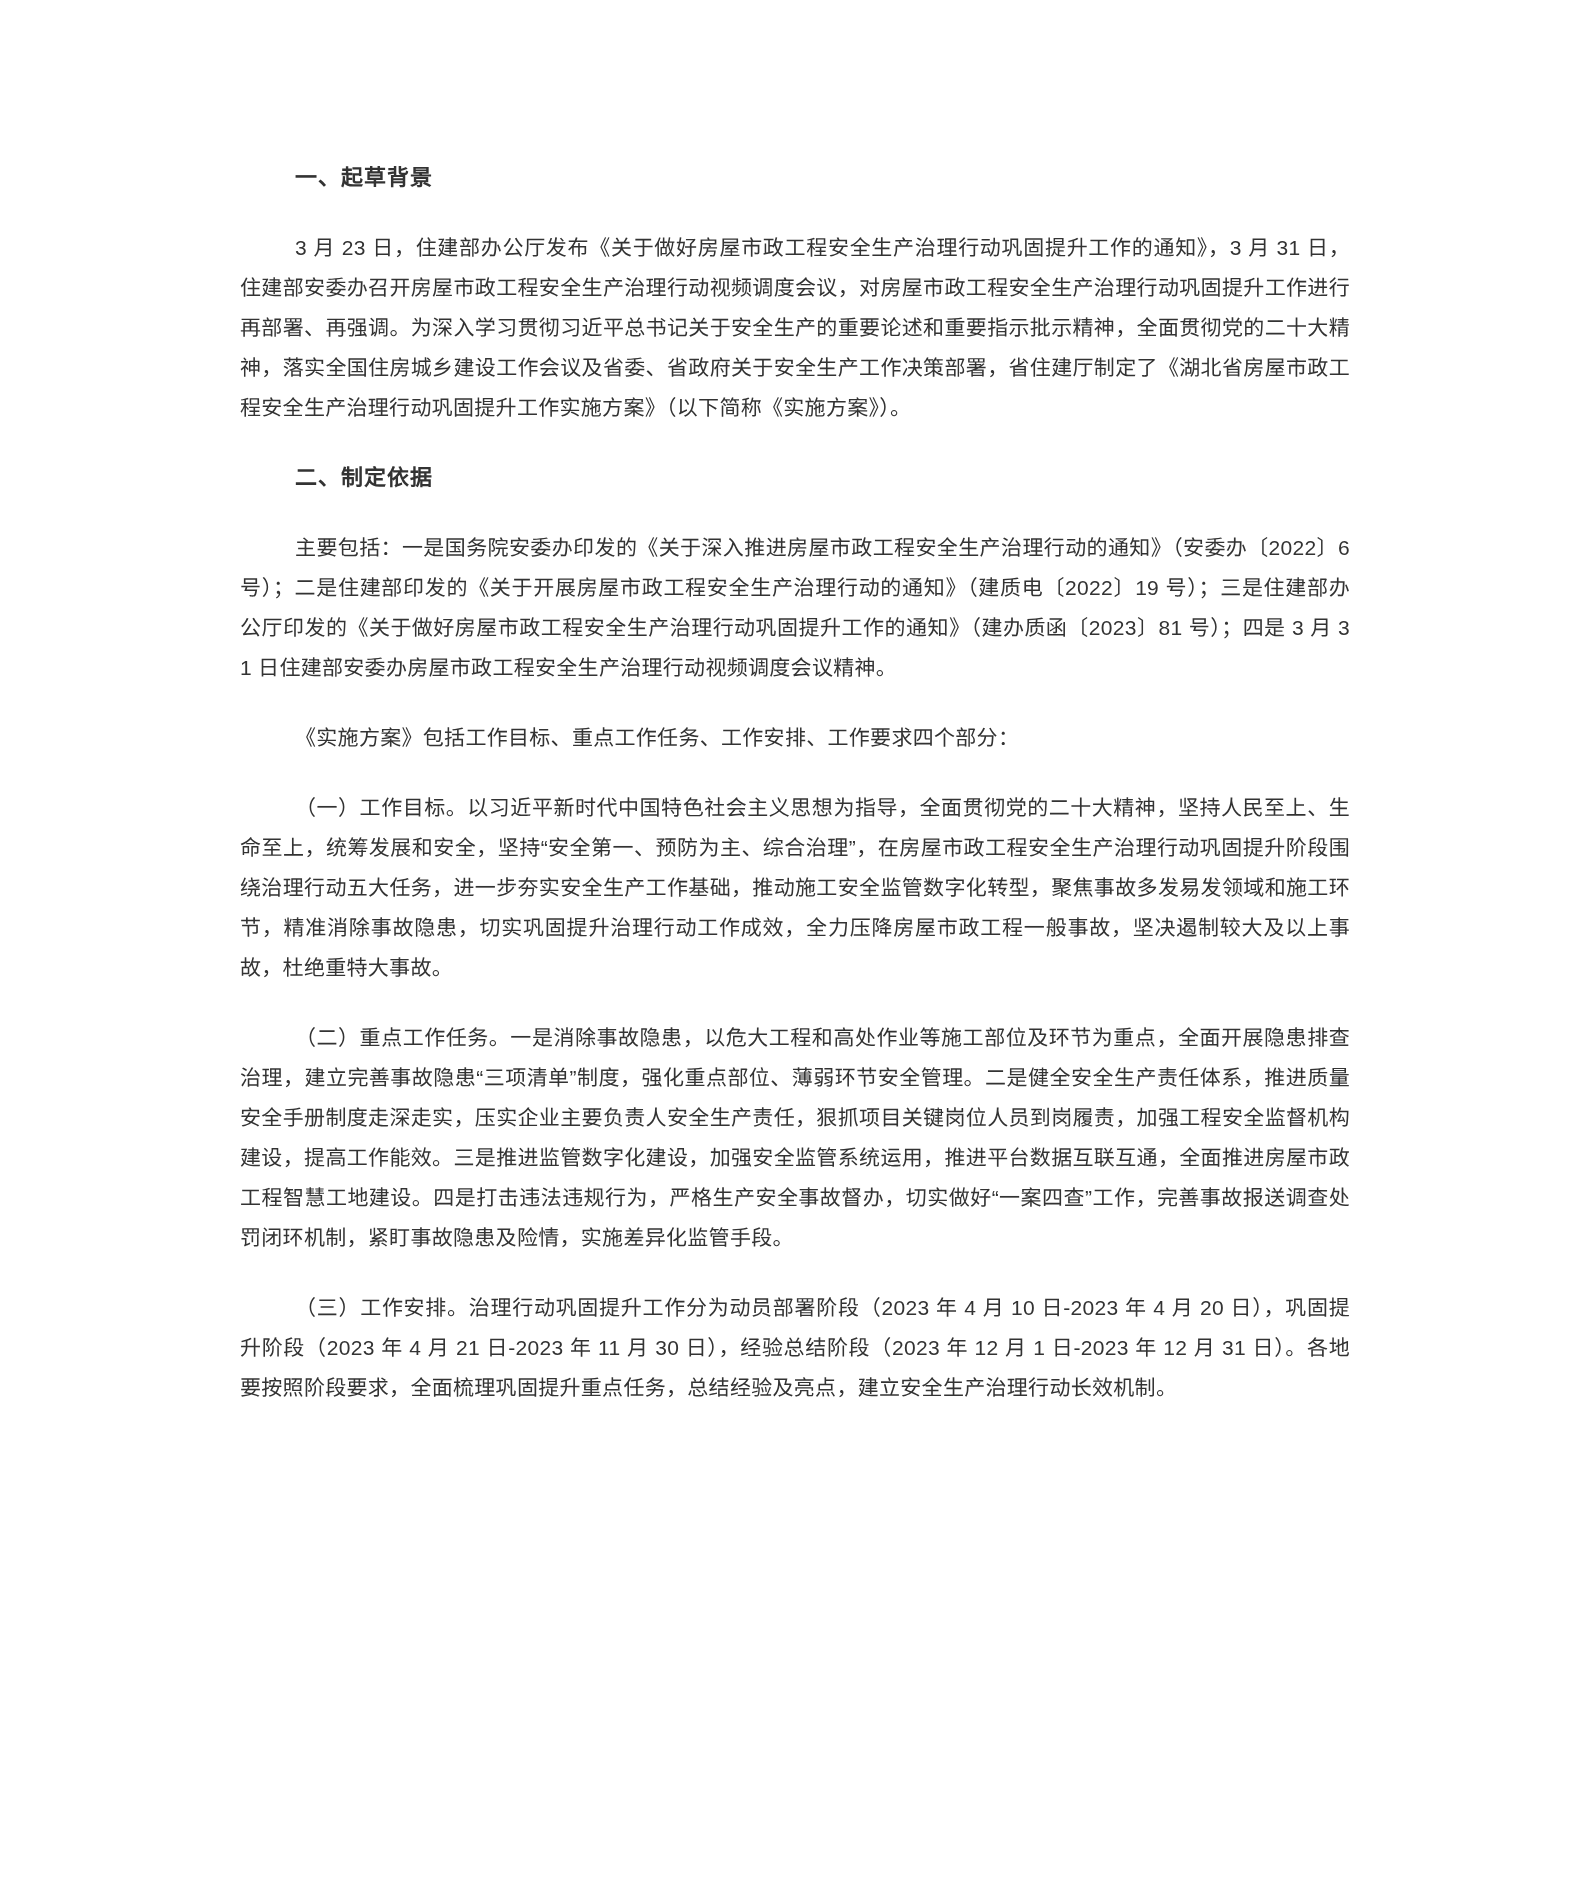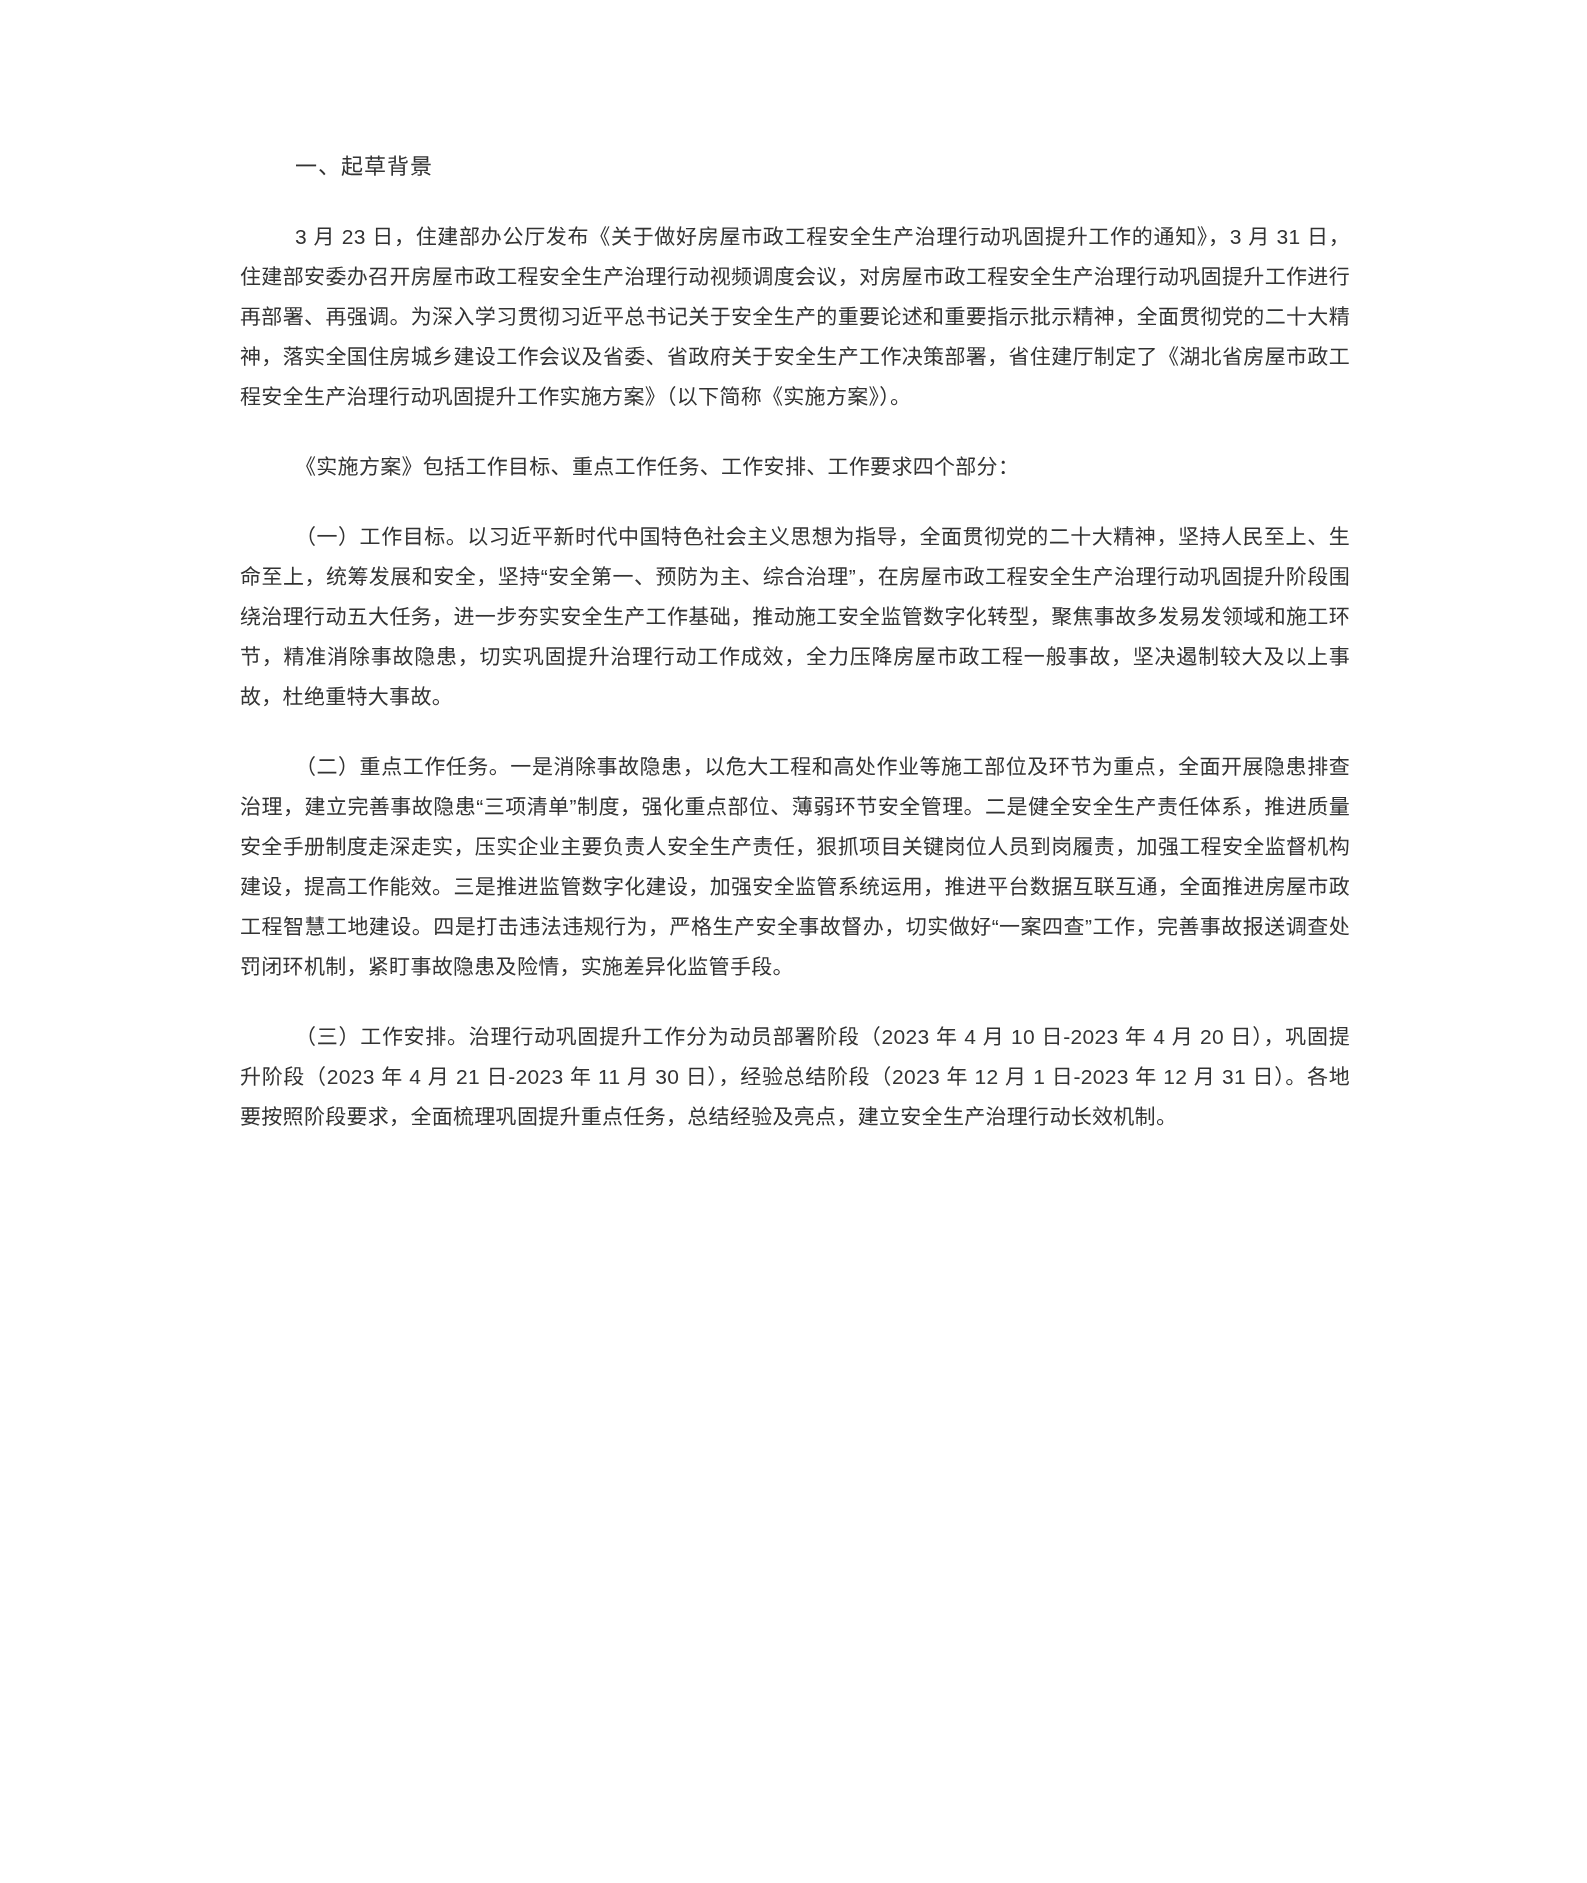--- a/index.html
+++ b/index.html
@@ -14,23 +14,23 @@
   }
   .page {
     box-sizing: content-box;
     width: 1110px;
     padding: 146px 0 150px 240px;
   }
   .section { margin: 0; }
   .section-heading {
     font-size: 22px;
     line-height: 40px;
-    font-weight: 400;
+    font-weight: 700;
     color: #333333;
-    margin: 1px 0 30px 0;
+    margin: 12px 0 30px 0;
     text-indent: 55px;
     letter-spacing: 1px;
   }
   .paragraph {
     font-size: 21px;
     line-height: 40px;
     color: #333333;
     margin: 0 0 30px 0;
     text-align: justify;
     text-indent: 55px;
@@ -42,20 +42,24 @@
 </head>
 <body>
 
 <div class="page">
 
   <div class="section">
     <h2 class="section-heading">一、起草背景</h2>
     <p class="paragraph">3 月 23 日，住建部办公厅发布《关于做好房屋市政工程安全生产治理行动巩固提升工作的通知》，3 月 31 日，住建部安委办召开房屋市政工程安全生产治理行动视频调度会议，对房屋市政工程安全生产治理行动巩固提升工作进行再部署、再强调。为深入学习贯彻习近平总书记关于安全生产的重要论述和重要指示批示精神，全面贯彻党的二十大精神，落实全国住房城乡建设工作会议及省委、省政府关于安全生产工作决策部署，省住建厅制定了《湖北省房屋市政工程安全生产治理行动巩固提升工作实施方案》（以下简称《实施方案》）。</p>
   </div>
 
+  <div class="section">
+    <h2 class="section-heading">二、制定依据</h2>
+    <p class="paragraph">主要包括：一是国务院安委办印发的《关于深入推进房屋市政工程安全生产治理行动的通知》（安委办〔2022〕6 号）；二是住建部印发的《关于开展房屋市政工程安全生产治理行动的通知》（建质电〔2022〕19 号）；三是住建部办公厅印发的《关于做好房屋市政工程安全生产治理行动巩固提升工作的通知》（建办质函〔2023〕81 号）；四是 3 月 31 日住建部安委办房屋市政工程安全生产治理行动视频调度会议精神。</p>
+  </div>
 
   <div class="section">
     <p class="paragraph">《实施方案》包括工作目标、重点工作任务、工作安排、工作要求四个部分：</p>
     <p class="paragraph">（一）工作目标。以习近平新时代中国特色社会主义思想为指导，全面贯彻党的二十大精神，坚持人民至上、生命至上，统筹发展和安全，坚持“安全第一、预防为主、综合治理”，在房屋市政工程安全生产治理行动巩固提升阶段围绕治理行动五大任务，进一步夯实安全生产工作基础，推动施工安全监管数字化转型，聚焦事故多发易发领域和施工环节，精准消除事故隐患，切实巩固提升治理行动工作成效，全力压降房屋市政工程一般事故，坚决遏制较大及以上事故，杜绝重特大事故。</p>
     <p class="paragraph">（二）重点工作任务。一是消除事故隐患，以危大工程和高处作业等施工部位及环节为重点，全面开展隐患排查治理，建立完善事故隐患“三项清单”制度，强化重点部位、薄弱环节安全管理。二是健全安全生产责任体系，推进质量安全手册制度走深走实，压实企业主要负责人安全生产责任，狠抓项目关键岗位人员到岗履责，加强工程安全监督机构建设，提高工作能效。三是推进监管数字化建设，加强安全监管系统运用，推进平台数据互联互通，全面推进房屋市政工程智慧工地建设。四是打击违法违规行为，严格生产安全事故督办，切实做好“一案四查”工作，完善事故报送调查处罚闭环机制，紧盯事故隐患及险情，实施差异化监管手段。</p>
     <p class="paragraph">（三）工作安排。治理行动巩固提升工作分为动员部署阶段（2023 年 4 月 10 日-2023 年 4 月 20 日），巩固提升阶段（2023 年 4 月 21 日-2023 年 11 月 30 日），经验总结阶段（2023 年 12 月 1 日-2023 年 12 月 31 日）。各地要按照阶段要求，全面梳理巩固提升重点任务，总结经验及亮点，建立安全生产治理行动长效机制。</p>
   </div>
 
 </div>
 

